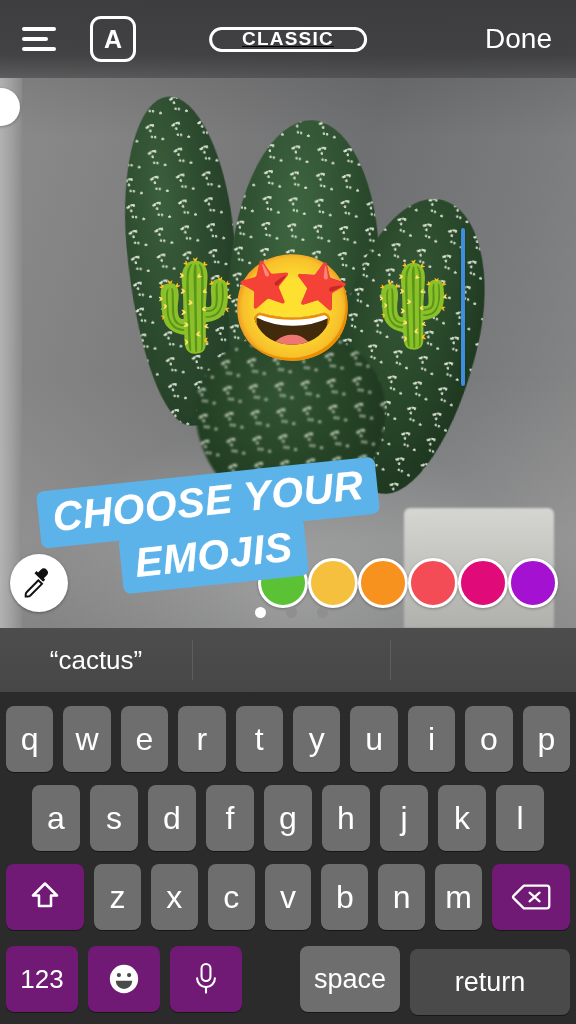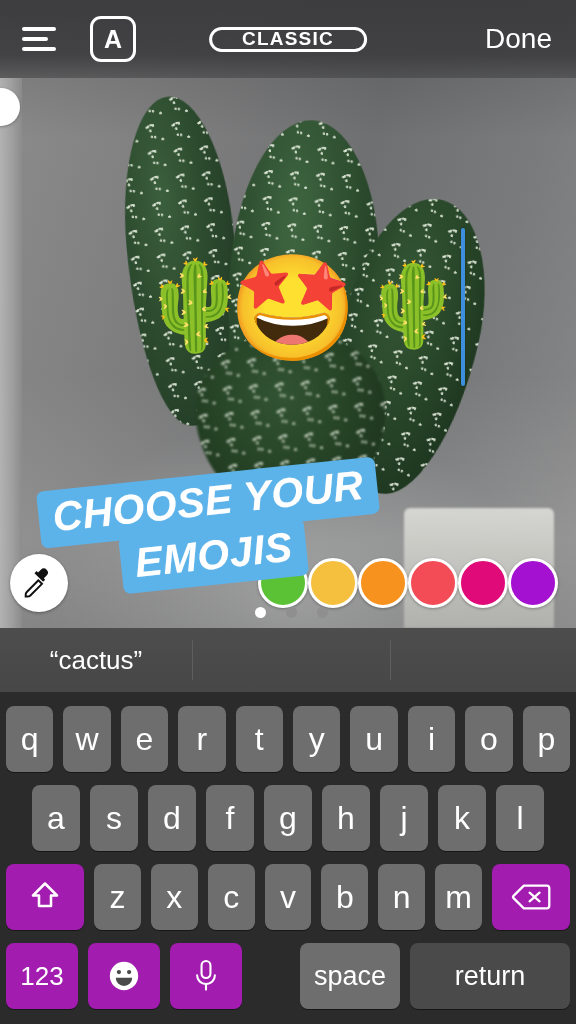--- a/index.html
+++ b/index.html
@@ -88,21 +88,21 @@
   .icon-align i:nth-child(2){ width:26px; }
   .icon-align i:nth-child(3){ width:34px; }
   .icon-A{
     margin-left:30px; width:46px; height:46px; border:3px solid #fff; border-radius:11px;
     color:#fff; font-size:25px; font-weight:700; display:flex; align-items:center; justify-content:center;
     cursor:pointer; letter-spacing:0;
   }
   .font-pill{
     position:absolute; left:50%; transform:translateX(-50%);
     border:3px solid #fff; border-radius:22px; height:25px; padding:0 30px;
-    display:flex; align-items:center; cursor:pointer;
+    display:flex; align-items:center; cursor:pointer;text-decoration:underline;
   }
   .font-pill span{ color:#fff; font-size:19px; font-weight:700; letter-spacing:1.2px; }
   .done{
     margin-left:auto; margin-right:24px; color:#fff; font-size:28px; font-weight:400; cursor:pointer;
   }
 
   
   .size-knob{
     position:absolute; left:-18px; top:88px; width:38px; height:38px; border-radius:50%;
     background:#fff; z-index:25; box-shadow:0 1px 3px rgba(0,0,0,.3);
@@ -169,25 +169,25 @@
   .krow.r3{ margin-top:13px; padding:0 6px; }
   .krow.r4{ margin-top:13px; padding:0 6px; }
 
   .key{
     background:#6e6e6e; color:#fff; border-radius:8px;
     height:66px; width:46px; flex:1 1 0;
     display:flex; align-items:center; justify-content:center;
     font-size:32px; font-weight:400; cursor:pointer;
     box-shadow:0 1px 0 rgba(0,0,0,.45);
   }
-  .key.dark{ background:#a21caf; }
+  .key.dark{ background:#701a75; }
   .key.wide{ flex:0 0 78px; }
   .key.small{ flex:0 0 72px; font-size:26px; }
   .key.space{ flex:1 1 auto; font-size:27px;margin-left:48px; }
-  .key.return{ flex:0 0 160px; font-size:27px; background:#4a4a4a; }
+  .key.return{ flex:0 0 160px; font-size:27px; background:#4a4a4a;margin-top:6px; }
   .key svg{ display:block; }
 </style>
 </head>
 <body>
 
 <div class="screen">
 
   <div class="canvas">
     <div class="wall-shadow"></div>
     <div class="wall-edge"></div>

